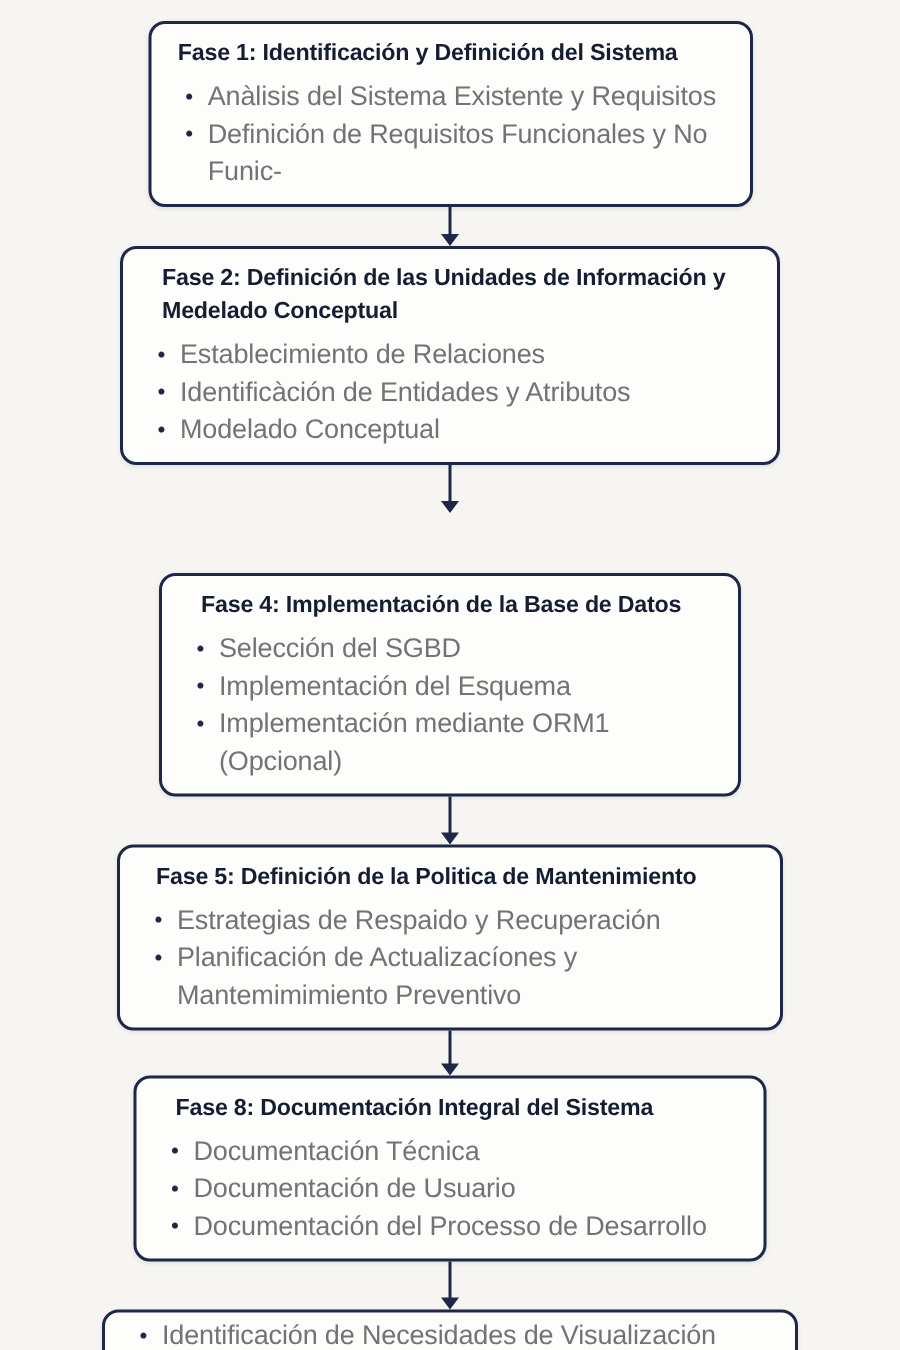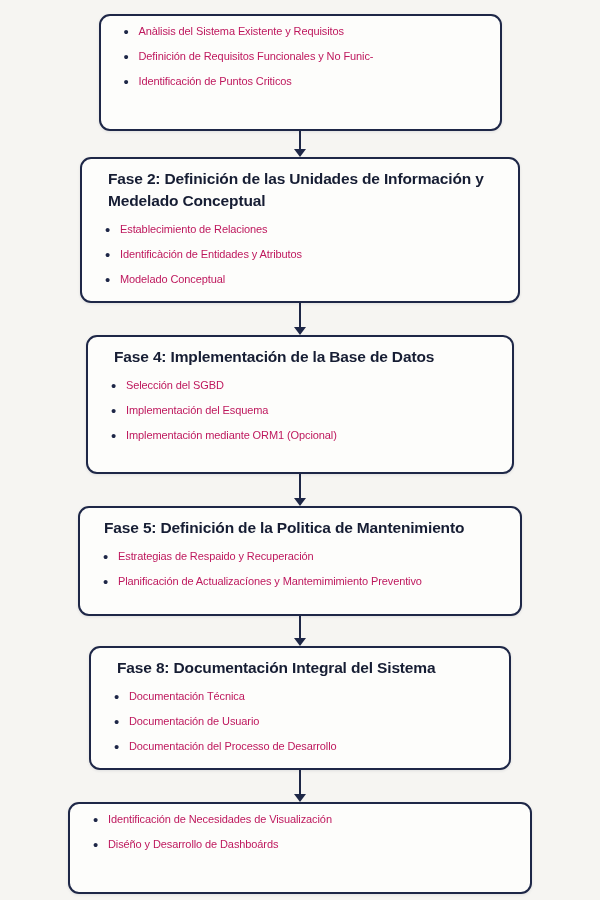--- a/index.html
+++ b/index.html
@@ -23,21 +23,21 @@
   .phase-box {
     background: #fdfdfb;
     border: 2px solid #1e2747;
     border-radius: 11px;
     box-sizing: border-box;
     box-shadow: 0 1px 3px rgba(30, 39, 71, 0.10);
     flex-shrink: 0;
   }
   .b1 { width: 403px; min-height: 117px; }
   .b2 { width: 440px; min-height: 143px; }
-  .b3 { width: 428px; min-height: 139px; }
+  .b3 { width: 388px; min-height: 139px; margin-top: 40px; }
   .b4 { width: 444px; min-height: 110px; }
   .b5 { width: 422px; min-height: 114px; }
   .b6 { width: 464px; min-height: 92px; }
   .phase-title {
     font-size: 15.5px;
     font-weight: 700;
     letter-spacing: -0.15px;
     color: #161d33;
     line-height: 22px;
     padding: 9px 12px 2px 26px;
@@ -45,23 +45,23 @@
   .b1 .phase-title { padding-left: 18px; }
   .b4 .phase-title { padding-left: 24px; padding-right: 20px; }
   .phase-bullets {
     list-style: none;
     margin: 3px 0 0 0;
     padding: 0 14px 9px 0;
   }
   .phase-bullets li {
     position: relative;
     padding-left: 38px;
-    font-size: 11px;
+    font-size: 18px;
     line-height: 25px;
-    color: #be185d;
+    color: #737373;
     letter-spacing: -0.1px;
   }
   .phase-bullets li::before {
     content: "\2022";
     position: absolute;
     left: 23px;
     top: 0;
     color: #1e2747;
     font-size: 15px;
   }
@@ -90,24 +90,24 @@
     border-top: 8px solid #1e2747;
     margin-top: -1px;
   }
 </style>
 </head>
 <body>
 
 <div class="flowchart">
 
   <div class="phase-box b1">
+    <div class="phase-title">Fase 1: Identificación y Definición del Sistema</div>
     <ul class="phase-bullets">
       <li>Anàlisis del Sistema Existente y Requisitos</li>
       <li>Definición de Requisitos Funcionales y No Funic-</li>
-      <li>Identificación de Puntos Criticos</li>
     </ul>
   </div>
 
   <div class="arrow a1">
     <div class="arrow-shaft"></div>
     <div class="arrow-head"></div>
   </div>
 
   <div class="phase-box b2">
     <div class="phase-title">Fase 2: Definición de las Unidades de Información y Medelado Conceptual</div>

